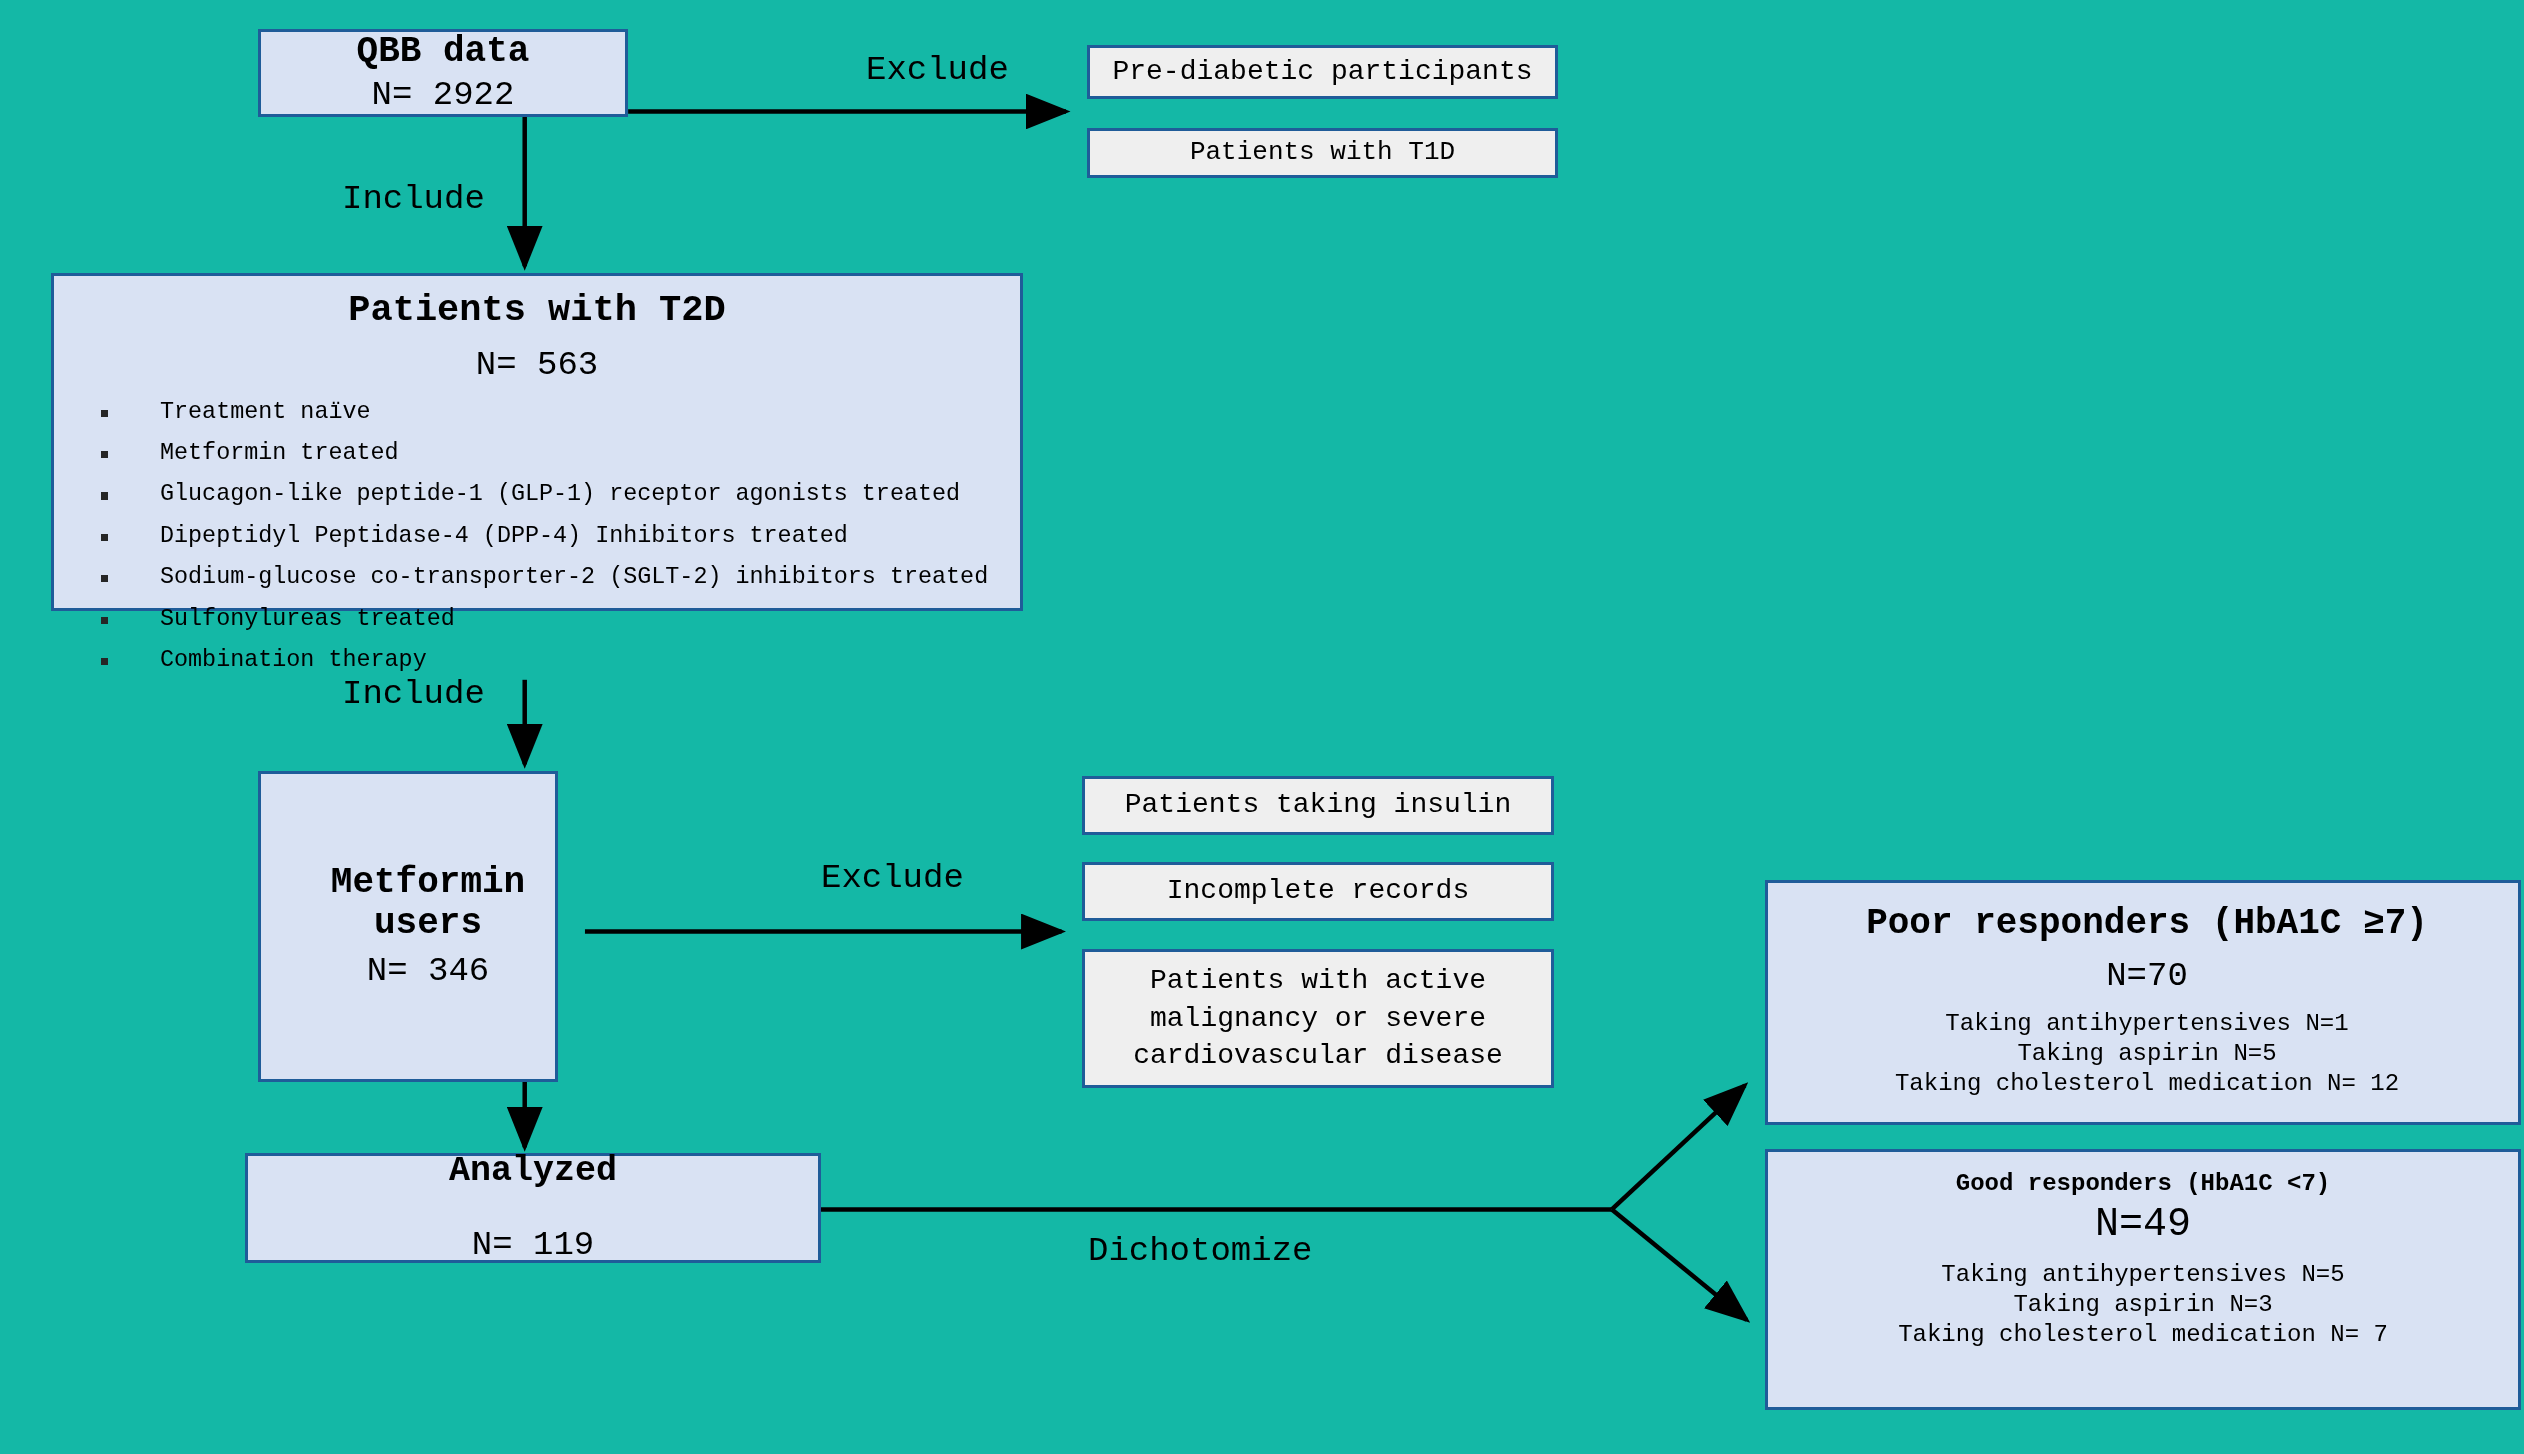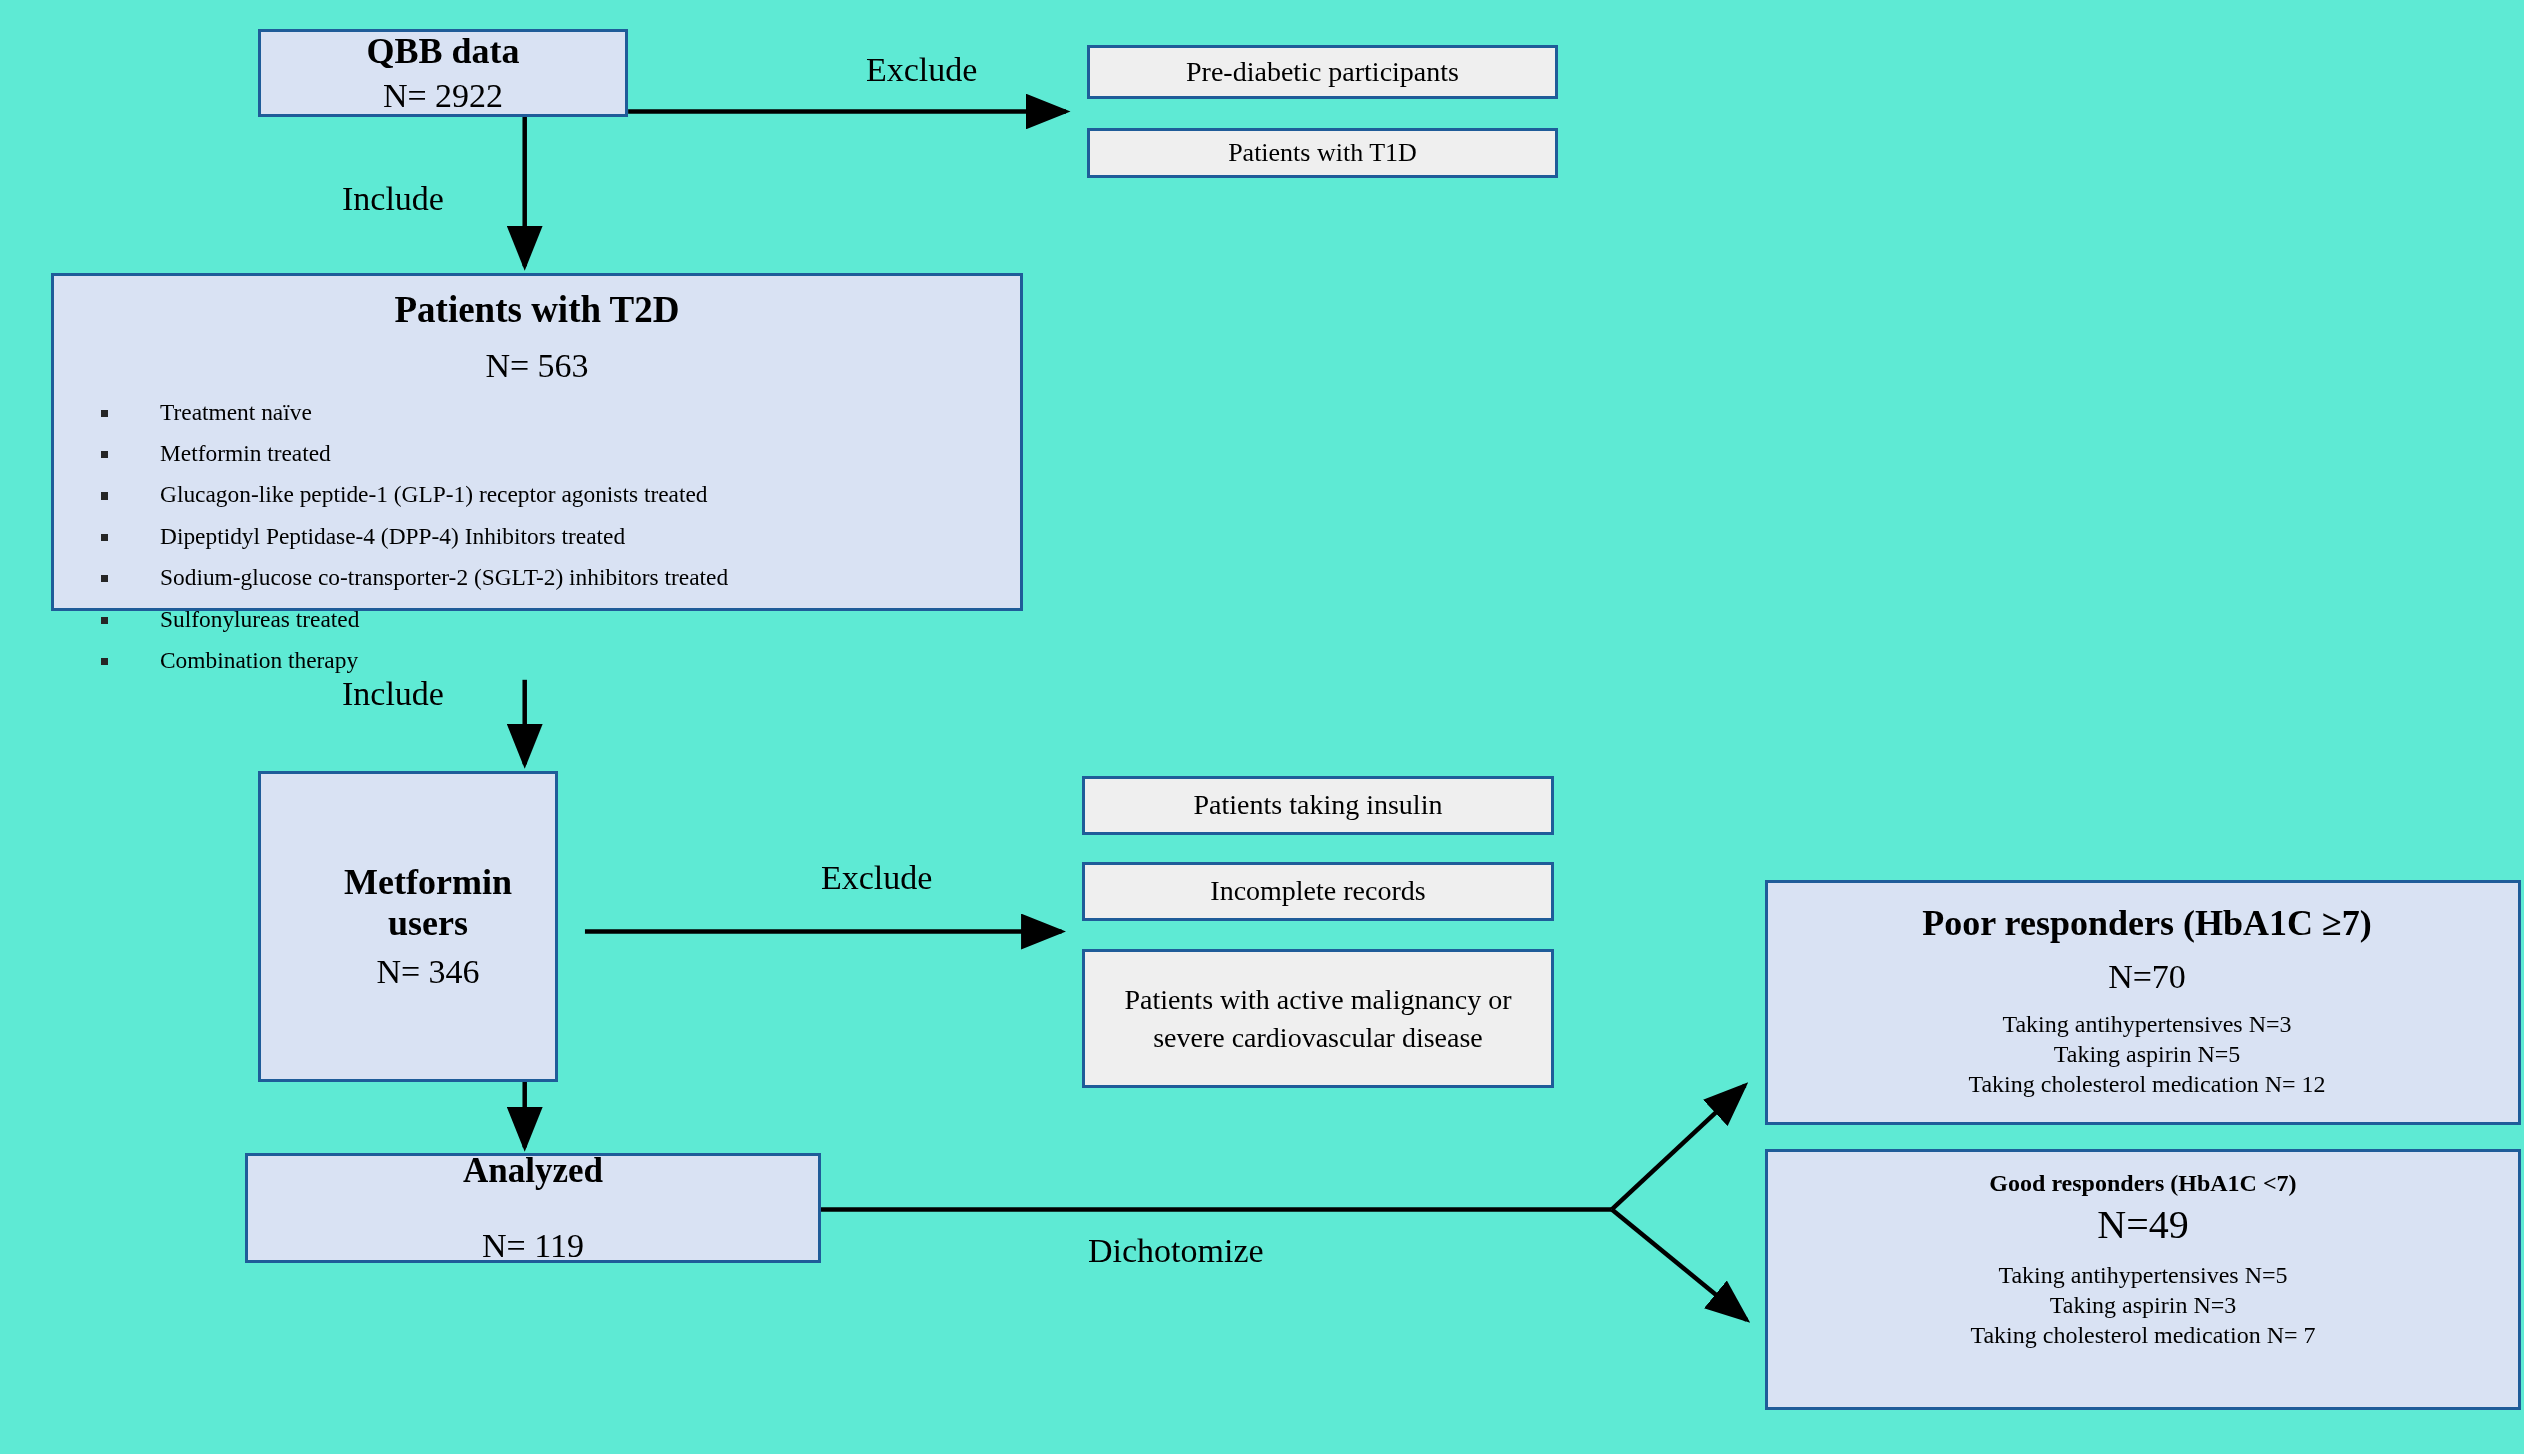--- a/index.html
+++ b/index.html
@@ -9,22 +9,23 @@
     background: #ffffff;
   }
   body {
     font-family: "Liberation Serif", "DejaVu Serif", serif;
     color: #000000;
   }
   #canvas {
     position: relative;
     width: 2525px;
     height: 1454px;
-    background: #5eead4;
+    background: #14b8a6;
     overflow: hidden;
+    font-family: Liberation Mono, monospace;
   }
   .node {
     position: absolute;
     box-sizing: border-box;
     border: 3.6px solid #1f5c99;
     background: #d9e2f3;
     display: flex;
     flex-direction: column;
     align-items: center;
     justify-content: center;
@@ -244,21 +245,21 @@
   <div class="node exclusion" id="excl-records">
     <div class="excl-text">Incomplete records</div>
   </div>
   <div class="node exclusion" id="excl-malignancy">
     <div class="excl-text">Patients with active malignancy or severe cardiovascular disease</div>
   </div>
 
   <div class="node" id="node-poor">
     <div class="node-title">Poor responders (HbA1C ≥7)</div>
     <div class="node-count">N=70</div>
-    <div class="node-sub">Taking antihypertensives N=3</div>
+    <div class="node-sub">Taking antihypertensives N=1</div>
     <div class="node-sub">Taking aspirin N=5</div>
     <div class="node-sub">Taking cholesterol medication N= 12</div>
   </div>
 
   <div class="node" id="node-good">
     <div class="node-title">Good responders (HbA1C &lt;7)</div>
     <div class="node-count">N=49</div>
     <div class="node-sub">Taking antihypertensives N=5</div>
     <div class="node-sub">Taking aspirin N=3</div>
     <div class="node-sub">Taking cholesterol medication N= 7</div>

